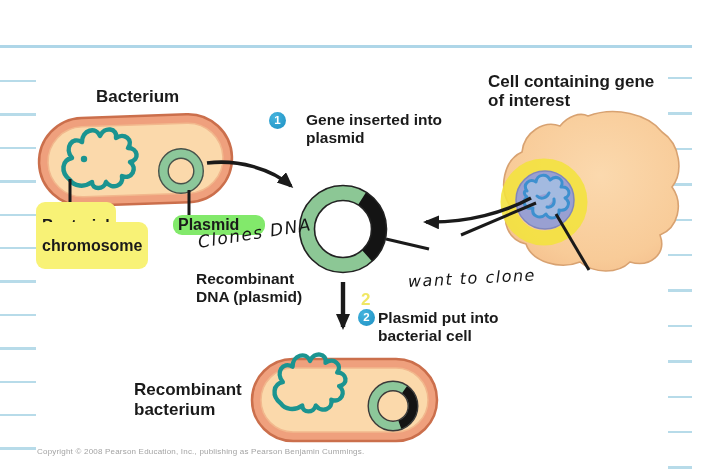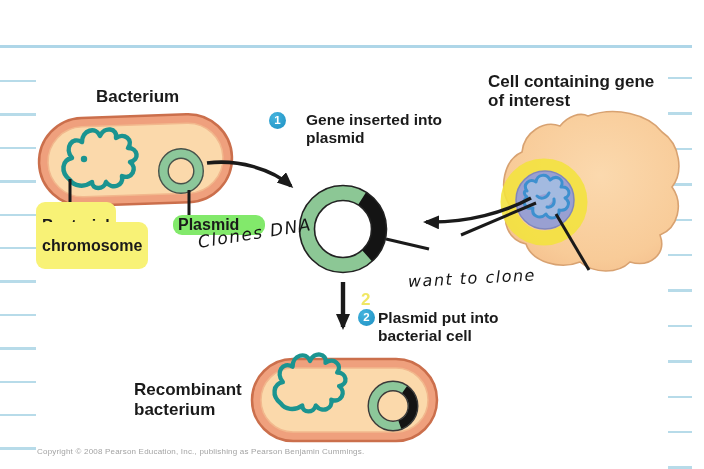--- a/index.html
+++ b/index.html
@@ -113,20 +113,21 @@
     <span>1</span>
   </div>
   <div class="lbl" style="left:306px;top:79px;width:140px;">Gene inserted into plasmid</div>
 
   <div class="lbl" style="left:42px;top:184px;width:116px;line-height:20px;font-size:16px;"><span class="hl-y">Bacterial chromosome</span></div>
 
   <div class="lbl" style="left:178px;top:184px;font-size:16px;white-space:nowrap;"><span class="hl-g">Plasmid</span></div>
 
   <div class="hand" style="left:198px;top:200px;font-size:17px;transform:rotate(-9deg);transform-origin:left center;">Clones DNA</div>
 
+  <div class="lbl" style="left:196px;top:238px;width:125px;">Recombinant DNA (plasmid)</div>
 
 
   <div class="hand" style="left:408px;top:240px;font-size:16px;transform:rotate(-3deg);transform-origin:left center;">want to clone</div>
 
 
   <div class="ymark">2</div>
   <div class="badge" style="left:358px;top:277px;">
     <span>2</span>
   </div>
   <div class="lbl title" style="left:134px;top:348px;width:130px;line-height:20px;">Recombinant bacterium</div>

